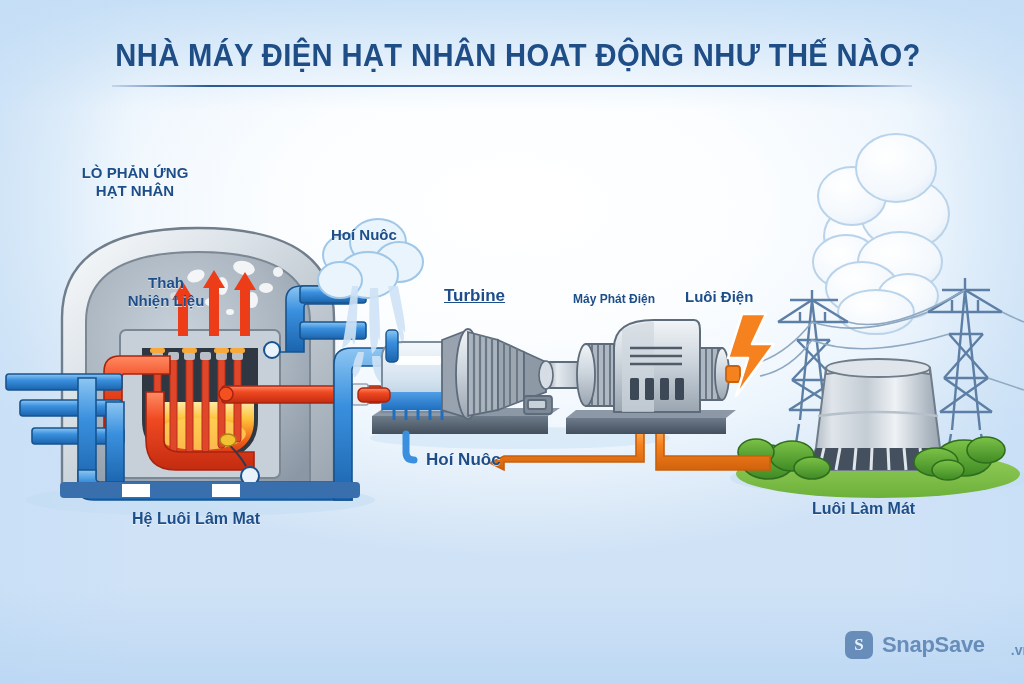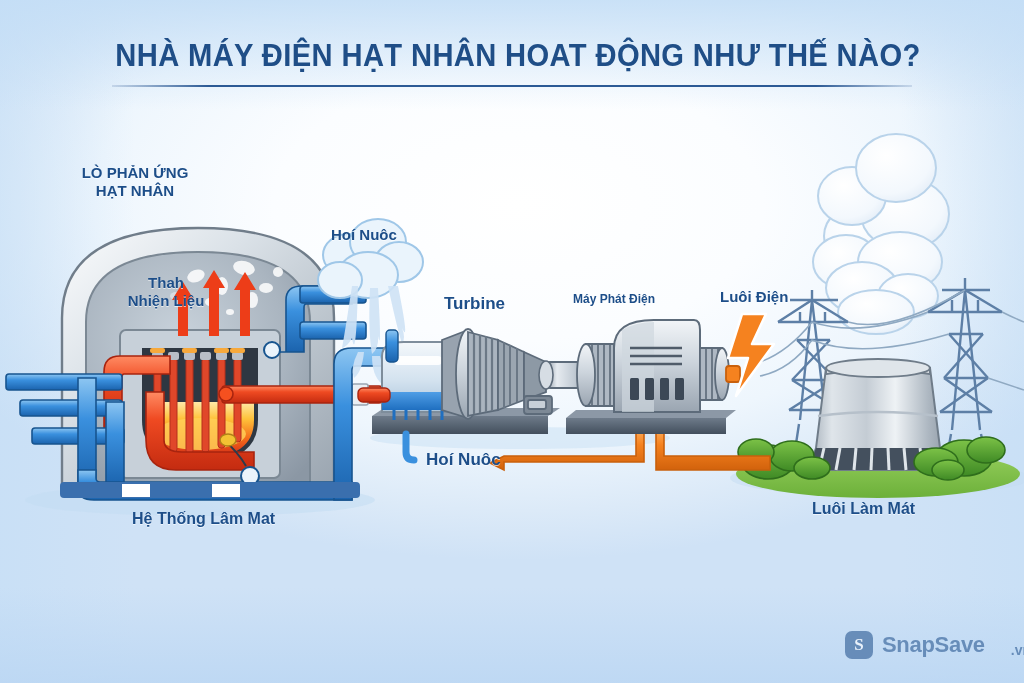--- a/index.html
+++ b/index.html
@@ -434,27 +434,27 @@
   </svg>
 
   <div class="lbl c" style="left:108px;top:274px;width:116px;">Thah
 Nhiện Liệu</div>
 
   <div class="lbl c" style="left:55px;top:164px;width:160px;">LÒ PHẢN ỨNG
 HẠT NHÂN</div>
 
   <div class="lbl" style="left:331px;top:226px;">Hoí Nuôc</div>
 
-  <div class="lbl" style="left:444px;top:294px;font-size:17px;">Turbine</div>
+  <div class="lbl" style="left:444px;top:286px;font-size:17px;text-decoration:underline;">Turbine</div>
 
   <div class="lbl" style="left:573px;top:292px;font-size:12px;">Máy Phát Điện</div>
 
-  <div class="lbl" style="left:720px;top:288px;">Luôi Điện</div>
-
-  <div class="lbl" style="left:132px;top:509px;font-size:16px;">Hệ Thống Lâm Mat</div>
+  <div class="lbl" style="left:685px;top:288px;">Luôi Điện</div>
+
+  <div class="lbl" style="left:132px;top:509px;font-size:16px;">Hệ Luôi Lâm Mat</div>
 
   <div class="lbl" style="left:426px;top:450px;font-size:17px;">Hoí Nuôc</div>
 
   <div class="lbl" style="left:812px;top:499px;font-size:16px;">Luôi Làm Mát</div>
 
   <div style="position:absolute;left:845px;top:631px;display:flex;align-items:center;gap:9px;opacity:.62;">
     <div style="width:28px;height:28px;border-radius:7px;background:#2f5d96;display:flex;align-items:center;justify-content:center;">
       <span style="color:#fff;font-weight:bold;font-size:17px;font-family:'Liberation Serif',serif;">S</span>
     </div>
     <div style="display:flex;align-items:flex-end;color:#2f5d96;">

